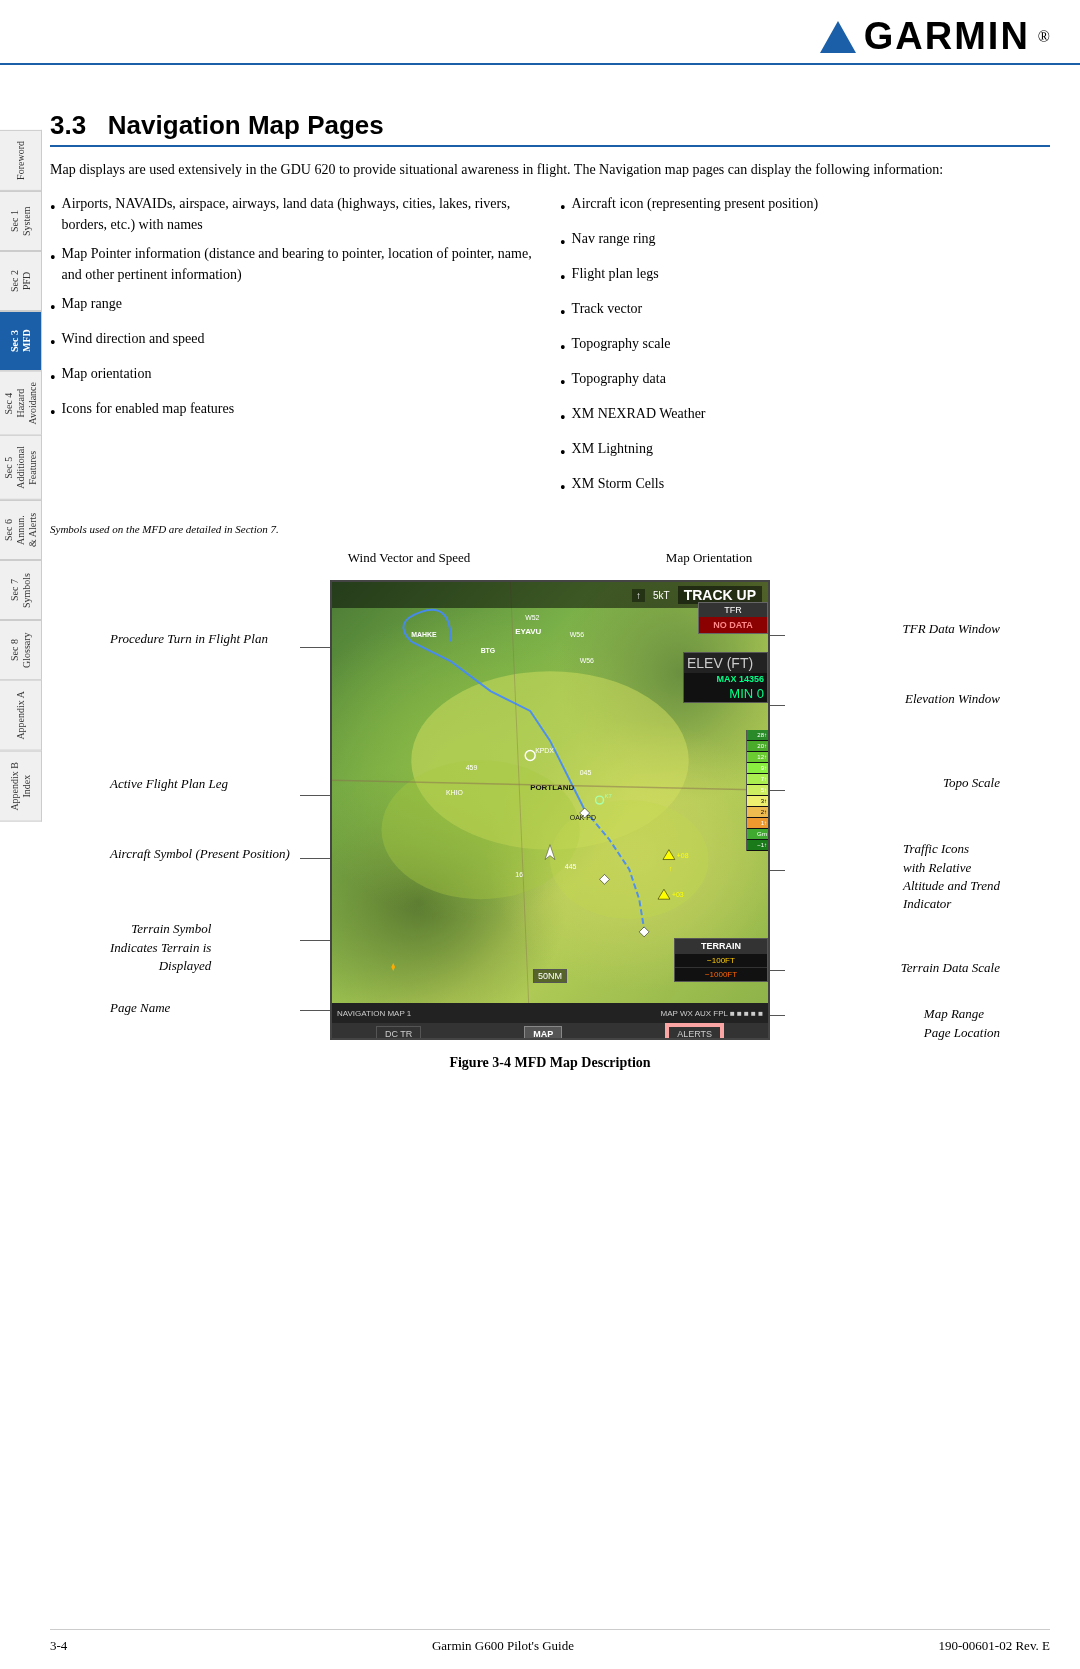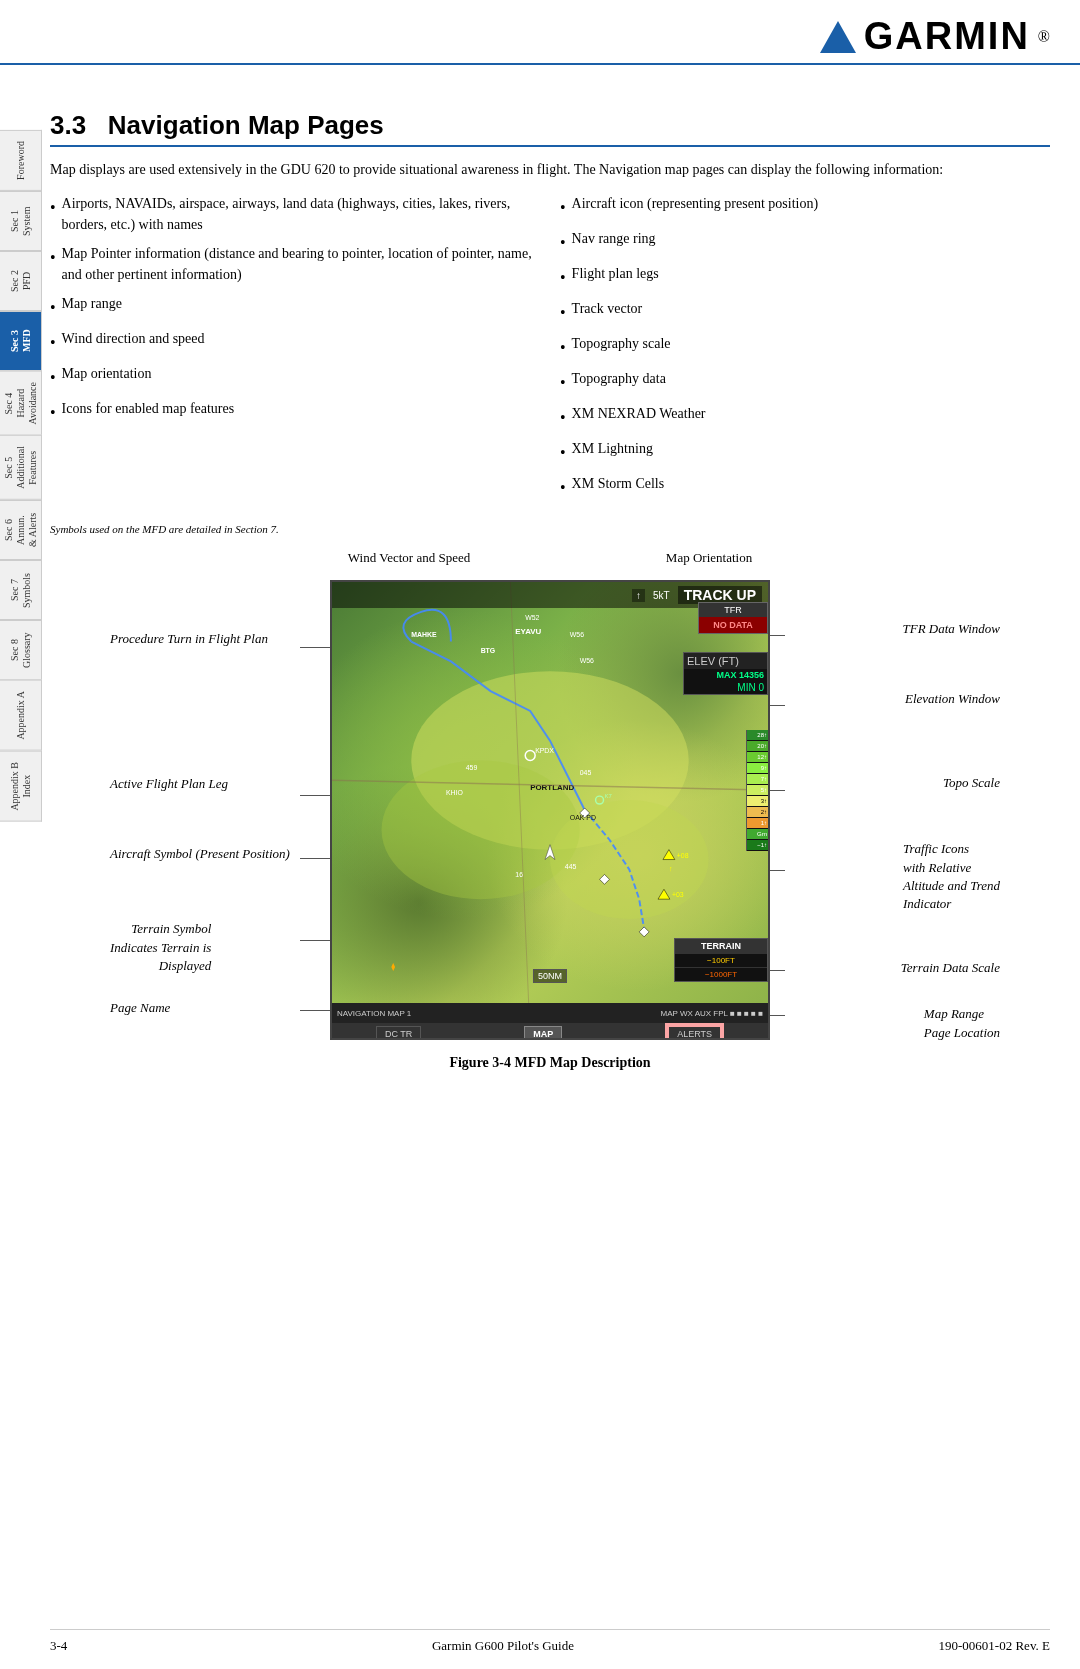--- a/index.html
+++ b/index.html
@@ -409,23 +409,23 @@
           <span style="color:#fff;font-size:10px;font-family:Arial;">5kT</span>
           <span style="color:#fff;font-size:14px;font-family:Arial;font-weight:bold;background:rgba(0,0,0,0.5);padding:1px 6px;">TRACK UP</span>
         </div>
 
         <div style="position:absolute;top:20px;right:0;width:70px;background:#1a1a1a;border:1px solid #666;">
           <div style="background:#333;color:#fff;font-size:9px;font-family:Arial;text-align:center;padding:2px;">TFR</div>
           <div style="background:#8b0000;color:#ff8888;font-size:9px;font-family:Arial;text-align:center;padding:3px;font-weight:bold;">NO DATA</div>
         </div>
 
         <div style="position:absolute;top:70px;right:0;width:85px;background:#111;border:1px solid #555;">
-          <div style="background:#222;color:#ccc;font-size:11px;font-family:Arial;padding:2px 3px;">ELEV (FT)</div>
+          <div style="background:#222;color:#ccc;font-size:14px;font-family:Arial;padding:2px 3px;">ELEV (FT)</div>
           <div style="color:#00ff88;font-size:9px;font-family:Arial;text-align:right;padding:1px 3px;font-weight:bold;">MAX 14356</div>
-          <div style="color:#00ff88;font-size:10px;font-family:Arial;text-align:right;padding:1px 3px;">MIN 0</div>
+          <div style="color:#00ff88;font-size:13px;font-family:Arial;text-align:right;padding:1px 3px;">MIN 0</div>
         </div>
 
         <div style="position:absolute;top:148px;right:0;width:22px;background:#111;border-left:1px solid #555;">
           <div style="height:11px;background:#2a8a2a;border-bottom:1px solid #111;display:flex;align-items:center;justify-content:flex-end;padding-right:1px;">
               <span style="color:#fff;font-size:6px;font-family:Arial;">28↑</span>
             </div>
           <div style="height:11px;background:#4aaa2a;border-bottom:1px solid #111;display:flex;align-items:center;justify-content:flex-end;padding-right:1px;">
               <span style="color:#fff;font-size:6px;font-family:Arial;">20↑</span>
             </div>
           <div style="height:11px;background:#6acc30;border-bottom:1px solid #111;display:flex;align-items:center;justify-content:flex-end;padding-right:1px;">

